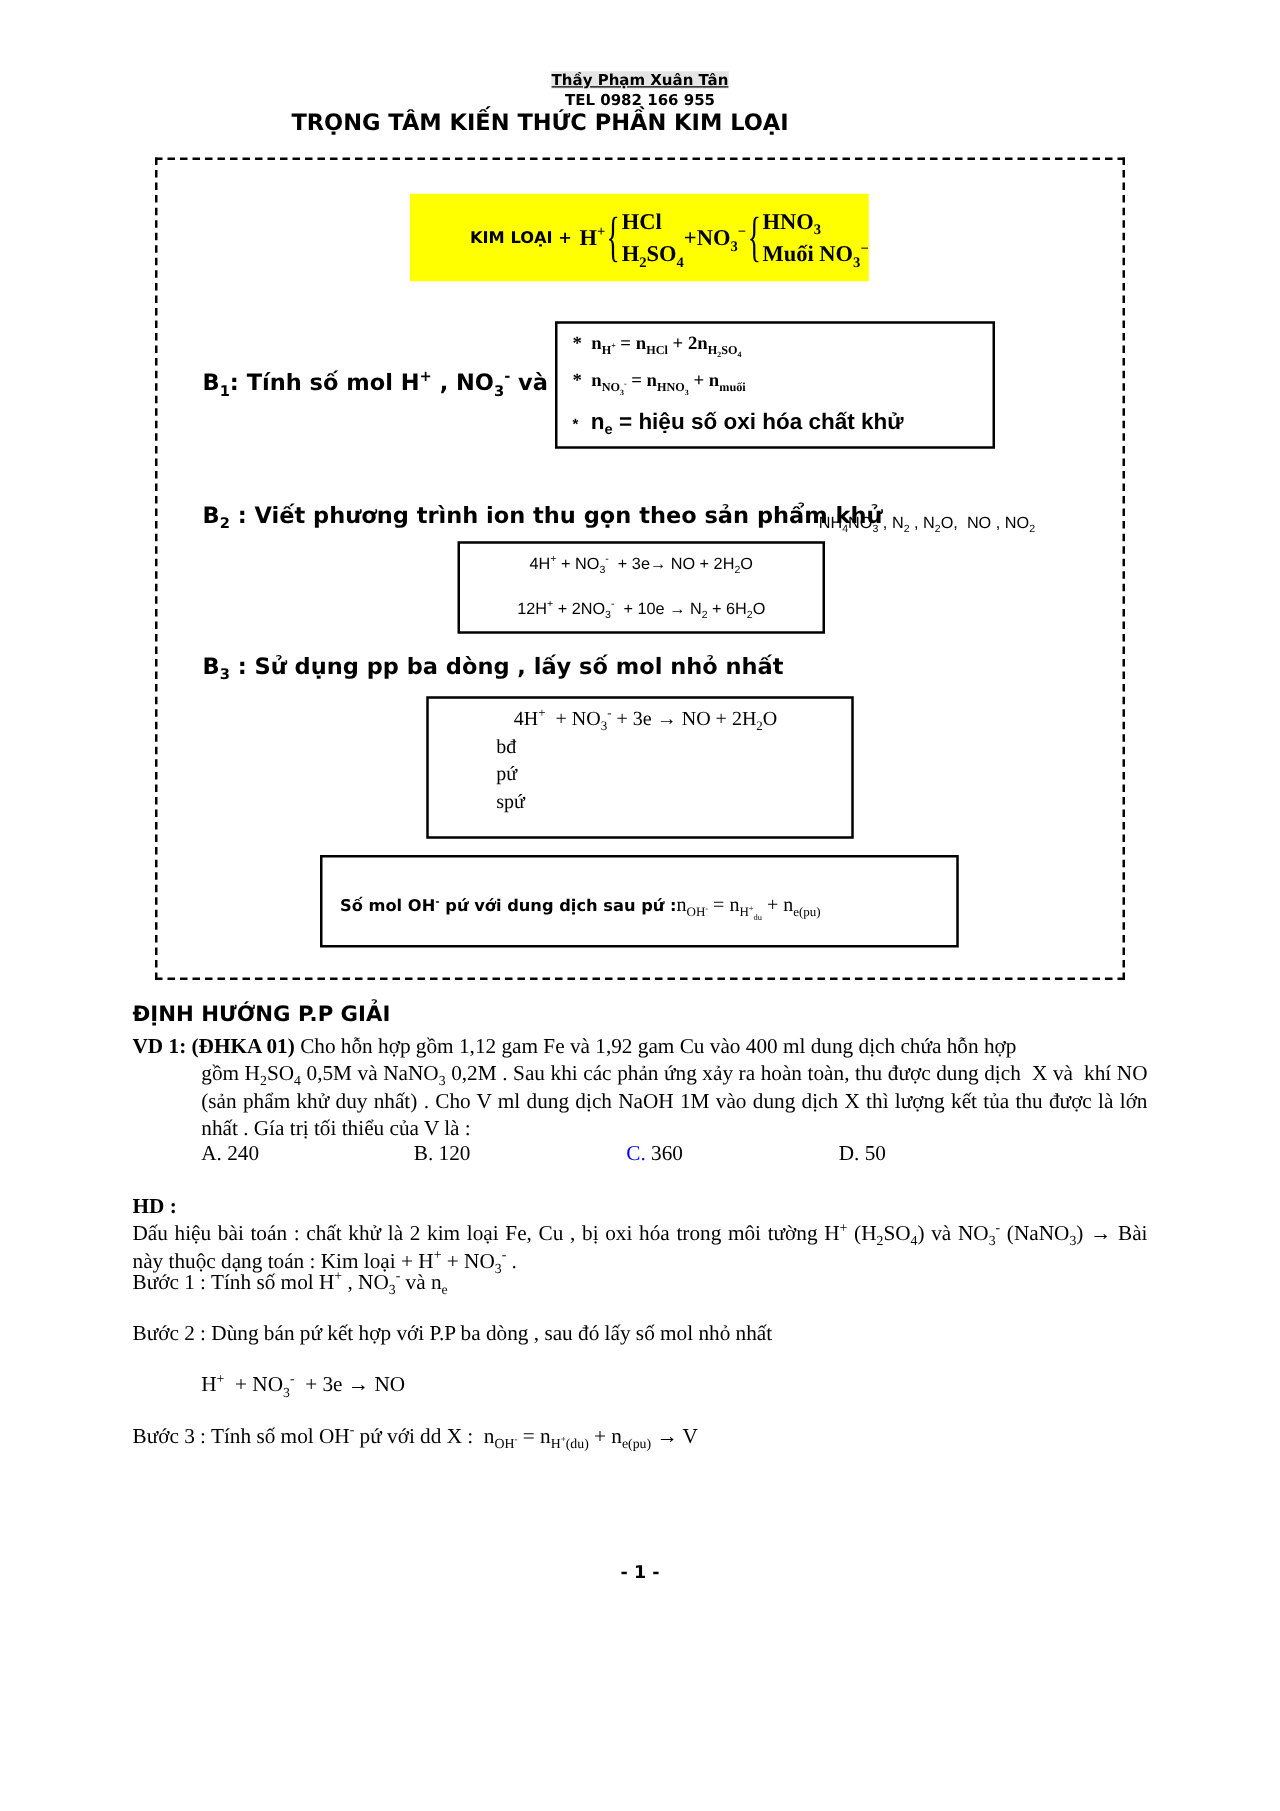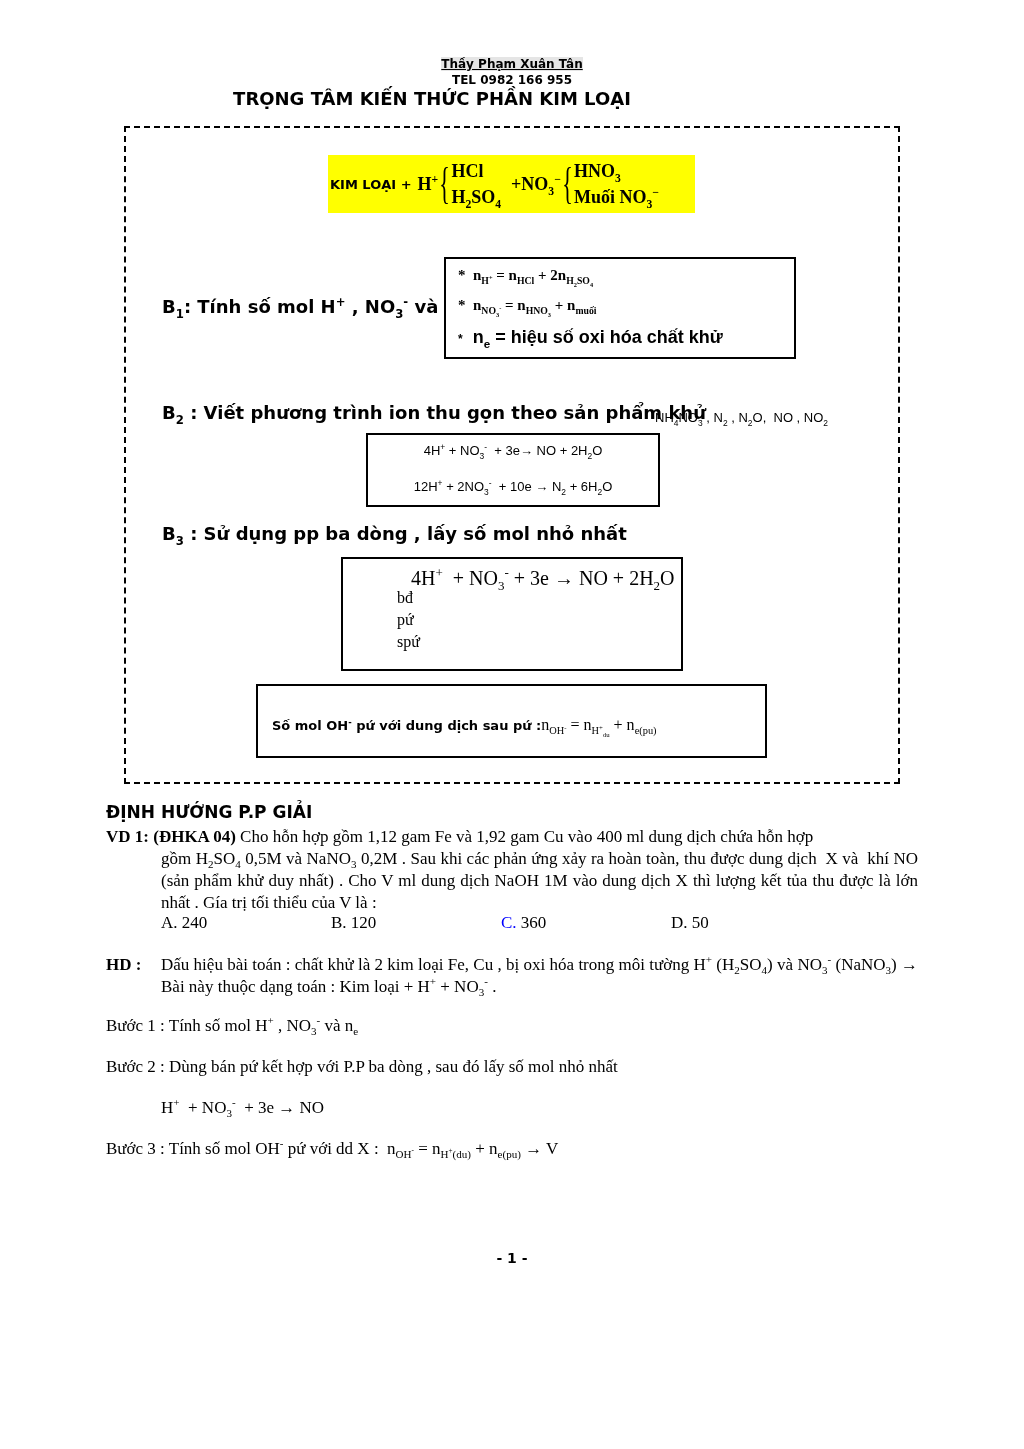--- a/index.html
+++ b/index.html
@@ -12,42 +12,42 @@
 
   .author { left: 0; width: 1024px; top: 57px; text-align: center; font-size: 12px; font-weight: bold; }
   .author span { background: #e5e5e5; text-decoration: underline; }
   .tel { left: 0; width: 1024px; top: 73px; text-align: center; font-size: 12px; font-weight: bold; }
   .title { left: 0; width: 864px; top: 88px; text-align: center; font-size: 18px; font-weight: bold; }
 
   .dash-frame { left: 124px; top: 126px; width: 772px; height: 654px;
     border: 2px dashed #000; border-style: dashed; }
   .dash-frame::before { content: ""; position: absolute; inset: -2px; border: 2px dotted #000; opacity: 0.0; }
 
-  .formula-box { left: 328px; top: 155px; width: 367px; height: 58px; background: #ffff00;
-    display: flex; align-items: center; }
+  .formula-box { left: 328px; top: 155px; width: 367px; height: 70px; background: #ffff00;
+    display: flex; align-items: center; justify-content: flex-end; }
   .formula-box .kl { font-size: 13px; font-weight: bold; margin-left: 2px; }
   .fbrace { font-size: 44px; font-weight: normal; line-height: 1; transform: scaleX(0.5); display: inline-block; margin: 0 -4px; }
   .fstack { display: inline-flex; flex-direction: column; font-weight: bold; font-size: 18px; line-height: 26px; }
   .fbig { font-size: 18px; font-weight: bold; }
 
   .b-label { font-size: 18px; font-weight: bold; }
   .eq-box { border: 2px solid #000; background: #fff; }
 
   .b1-label { left: 162px; top: 296px; }
   .b1-box { left: 444px; top: 257px; width: 348px; height: 98px; padding: 0; }
   .b1-line { position: absolute; left: 12px; font-size: 15px; font-weight: bold; }
 
   .b2-label { left: 162px; top: 402px; }
   .b2-products { left: 655px; top: 410px; font-size: 13px; }
   .b2-box { left: 366px; top: 433px; width: 290px; height: 70px; }
   .b2-eq { position: absolute; left: 0; width: 100%; text-align: center; font-size: 13px; }
 
   .b3-label { left: 162px; top: 523px; }
   .b3-box { left: 341px; top: 557px; width: 338px; height: 110px; }
-  .b3-eq { position: absolute; left: 68px; top: 8px; font-size: 20px; }
+  .b3-eq { position: absolute; left: 68px; top: 8px; font-size: 16px; }
   .b3-row { position: absolute; left: 12px; font-size: 16px; margin-left: 42px; }
 
   .oh-box { left: 256px; top: 684px; width: 507px; height: 70px; }
   .oh-text { position: absolute; left: 14px; top: 30px; font-size: 13px; font-weight: bold; }
   .oh-formula { font-family: "Liberation Serif", serif; font-weight: normal; font-size: 16px; }
 
   .dinh-huong { left: 106px; top: 802px; font-size: 17px; font-weight: bold; }
   .para { font-size: 17px; line-height: 22px; }
   .vd1 { left: 106px; top: 826px; width: 812px; text-align: justify; }
   .indent { padding-left: 55px; }
@@ -67,21 +67,21 @@
 <div class="abs dash-frame"></div>
 
 <div class="abs formula-box">
   <span class="kl verdana">KIM LOẠI +</span>
   <span class="times fbig" style="margin-left:6px;"><span>H</span><sup>+</sup></span>
   <span class="times fbrace">{</span>
   <span class="times fstack">
     <span>HCl</span>
     <span>H<sub>2</sub>SO<sub>4</sub></span>
   </span>
-  <span class="times fbig" style="margin-left:10px;"><span>+NO</span><sub>3</sub><sup>−</sup></span>
+  <span class="times fbig" style=""><span>+NO</span><sub>3</sub><sup>−</sup></span>
   <span class="times fbrace">{</span>
   <span class="times fstack">
     <span>HNO<sub>3</sub></span>
     <span>Muối NO<sub>3</sub><sup>−</sup></span>
   </span>
 </div>
 
 <div class="abs b1-label b-label verdana">B<sub>1</sub>: Tính số mol H<sup>+</sup> , NO<sub>3</sub><sup>-</sup> và n<sub>e</sub> :</div>
 <div class="abs b1-box eq-box">
   <div class="b1-line times" style="top:8px;">* &nbsp;n<sub>H<sup>+</sup></sub> = n<sub>HCl</sub> + 2n<sub>H<sub>2</sub>SO<sub>4</sub></sub></div>
@@ -105,34 +105,34 @@
 </div>
 
 <div class="abs oh-box eq-box">
   <div class="oh-text verdana">Số mol OH<sup>-</sup> pứ với dung dịch sau pứ :<span class="oh-formula">n<sub>OH<sup>-</sup></sub> = n<sub>H<sup>+</sup><sub>du</sub></sub> + n<sub>e(pu)</sub></span></div>
 </div>
 
 <div class="abs dinh-huong verdana">ĐỊNH HƯỚNG P.P GIẢI</div>
 
 <div class="abs vd1 times para">
   <b>VD 1:</b>
-  <b>(ĐHKA 04)</b>
+  <b>(ĐHKA 01)</b>
   Cho hỗn hợp gồm 1,12 gam Fe và 1,92 gam Cu vào 400 ml dung dịch chứa hỗn hợp
   <div class="indent">gồm H<sub>2</sub>SO<sub>4</sub> 0,5M và NaNO<sub>3</sub> 0,2M . Sau khi các phản ứng xảy ra hoàn toàn, thu được dung dịch &nbsp;X và &nbsp;khí NO (sản phẩm khử duy nhất) . Cho V ml dung dịch NaOH 1M vào dung dịch X thì lượng kết tủa thu được là lớn nhất . Gía trị tối thiểu của V là :</div>
 </div>
 
 <div class="abs options times">
   <div class="opt" style="left:0; top:0;"><span>A.</span> <span>240</span></div>
   <div class="opt" style="left:170px; top:0;"><span>B.</span> <span>120</span></div>
   <div class="opt" style="left:340px; top:0;"><span style="color:#0000ff;">C.</span> <span>360</span></div>
   <div class="opt" style="left:510px; top:0;"><span>D.</span> <span>50</span></div>
 </div>
 
 <div class="abs hd times para">
-  <div style="display:flex;">
+  <div style="display:flex;flex-direction:column;">
     <b style="width:55px; flex:none;">HD :</b>
     <div style="text-align:justify;">Dấu hiệu bài toán : chất khử là 2 kim loại Fe, Cu , bị oxi hóa trong môi tường H<sup>+</sup> (H<sub>2</sub>SO<sub>4</sub>) và NO<sub>3</sub><sup>-</sup> (NaNO<sub>3</sub>) → Bài này thuộc dạng toán : Kim loại + H<sup>+</sup> + NO<sub>3</sub><sup>-</sup> .</div>
   </div>
 </div>
 
 <div class="abs step times" style="top:1016px;">Bước 1 : Tính số mol H<sup>+</sup> , NO<sub>3</sub><sup>-</sup> và n<sub>e</sub></div>
 <div class="abs step times" style="top:1057px;">Bước 2 : Dùng bán pứ kết hợp với P.P ba dòng , sau đó lấy số mol nhỏ nhất</div>
 <div class="abs step times" style="top:1098px; left:161px;">H<sup>+</sup> &nbsp;+ NO<sub>3</sub><sup>-</sup> &nbsp;+ 3e → NO</div>
 <div class="abs step times" style="top:1139px;">Bước 3 : Tính số mol OH<sup>-</sup> pứ với dd X : &nbsp;n<sub>OH<sup>-</sup></sub> = n<sub>H<sup>+</sup>(du)</sub> + n<sub>e(pu)</sub> → V</div>
 

